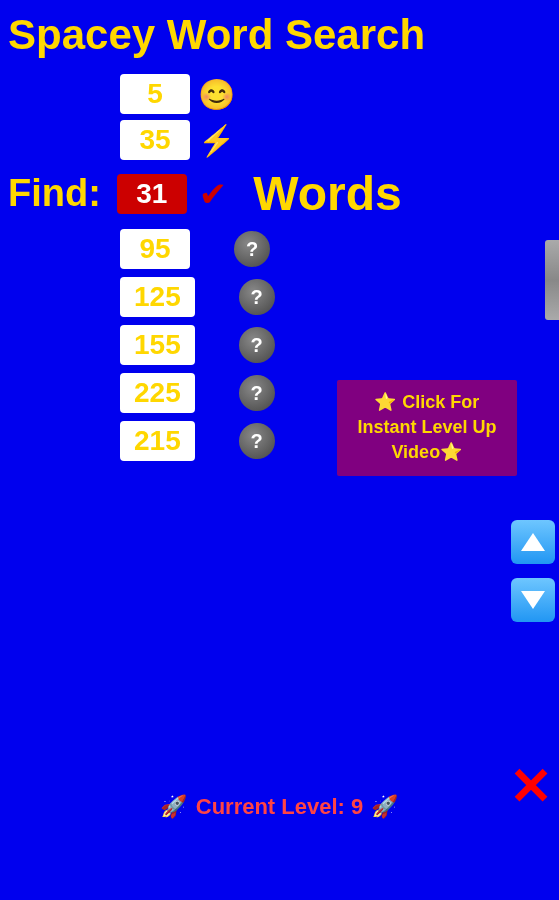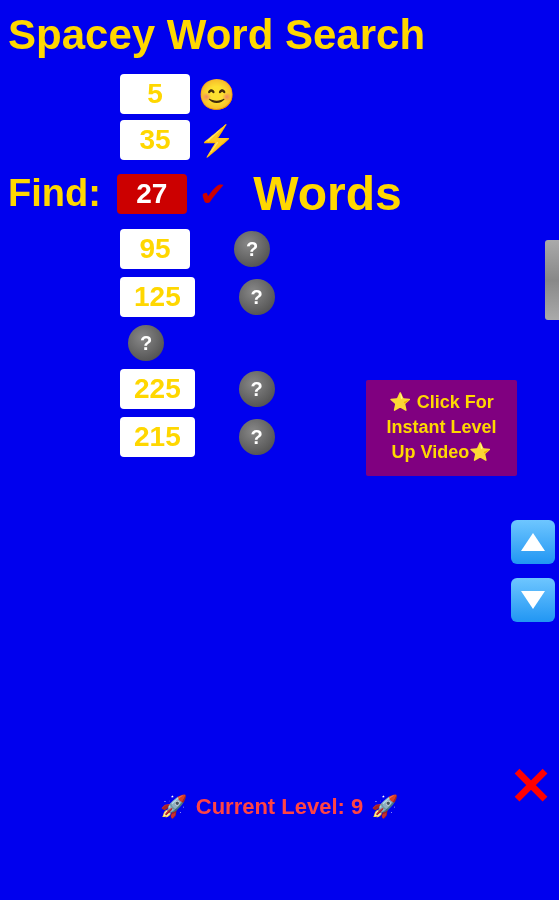--- a/index.html
+++ b/index.html
@@ -102,21 +102,21 @@
     .promo-box {
       position: absolute;
       right: 42px;
       top: 380px;
       background: #800080;
       color: #FFD700;
       font-size: 18px;
       font-weight: bold;
       text-align: center;
       padding: 10px 12px;
-      width: 151px;
+      width: 180px;
       line-height: 1.4;
       border-radius: 2px;
     }
 
     .scroll-up-btn {
       position: absolute;
       right: 4px;
       top: 520px;
       width: 44px;
       height: 44px;
@@ -216,36 +216,37 @@
   <span class="level-icon">😊</span>
 </div>
 
 <div class="level-row">
   <div class="level-box">35</div>
   <span class="level-icon">⚡</span>
 </div>
 
 <div class="find-row">
   <span class="find-label">Find:</span>
-  <div class="level-box selected">27</div>
+  <div class="level-box selected">31</div>
   <span class="checkmark">✔</span>
   <span class="words-label">Words</span>
 </div>
 
 <div class="question-row">
   <div class="level-box">95</div>
   <div class="question-icon">?</div>
 </div>
 
 <div class="question-row">
   <div class="level-box">125</div>
   <div class="question-icon">?</div>
 </div>
 
 <div class="question-row">
+  <div class="level-box">155</div>
   <div class="question-icon">?</div>
 </div>
 
 <div class="question-row">
   <div class="level-box">225</div>
   <div class="question-icon">?</div>
 </div>
 
 <div class="question-row">
   <div class="level-box">215</div>

